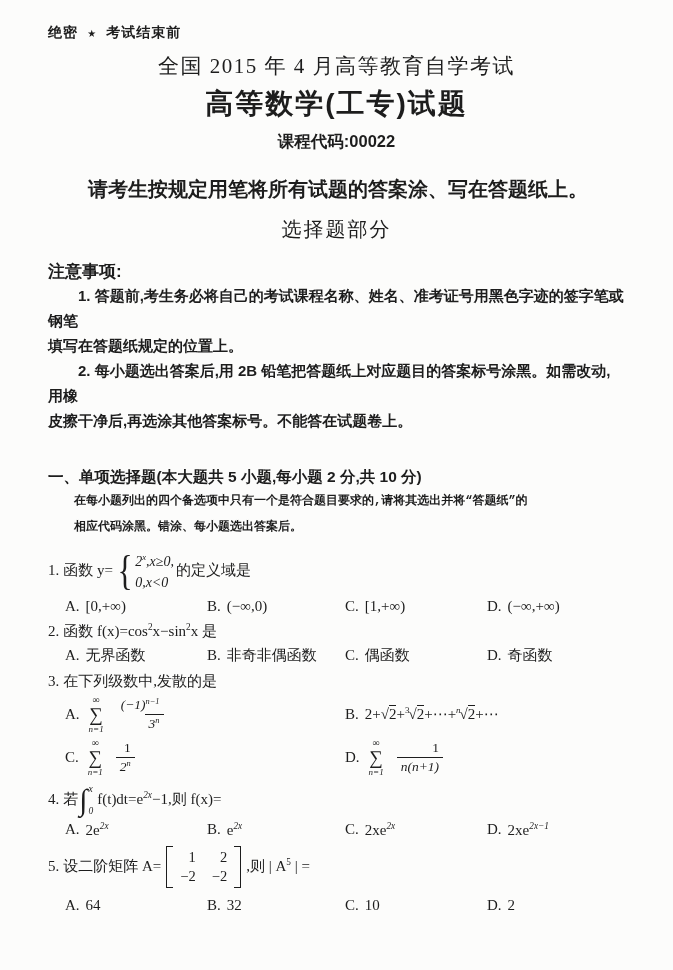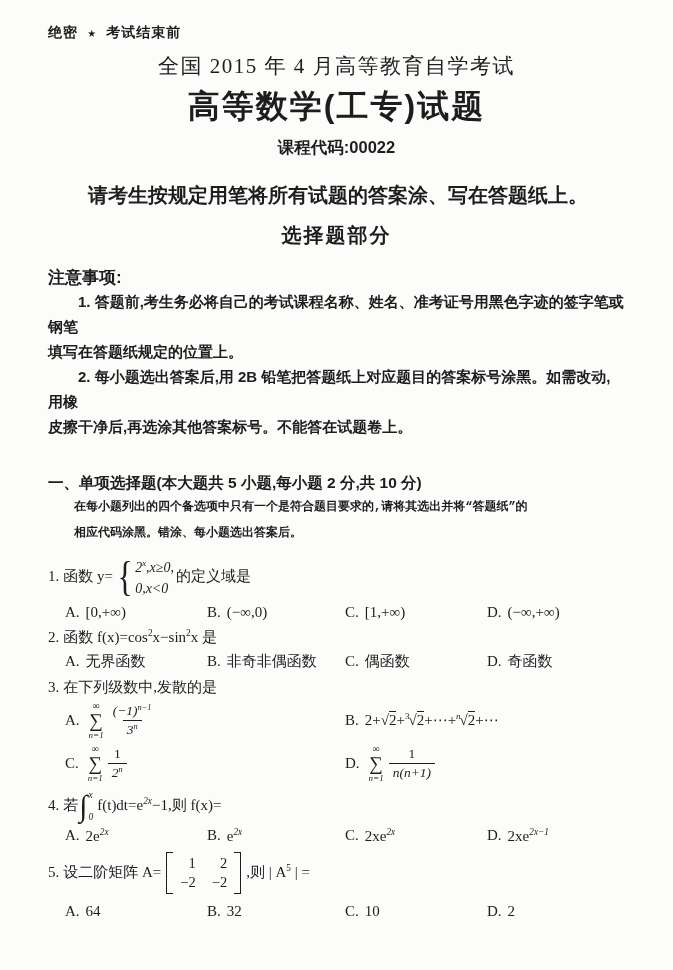--- a/index.html
+++ b/index.html
@@ -6,24 +6,24 @@
   body{
     width:673px;height:970px;overflow:hidden;
     background:#fcfcfb;color:#1d1d1d;
     font-family:"Liberation Serif","DejaVu Serif",serif;
     font-size:15px;
   }
   .content{padding:24px 48px 0 48px;}
 
   .secrecy{font-family:Liberation Mono, monospace;font-weight:700;font-size:14px;letter-spacing:1px;}
   .session{text-align:center;font-size:21px;margin-top:10px;letter-spacing:1.5px;}
-  .title{text-align:center;font-family:"Liberation Sans","DejaVu Sans",sans-serif;font-weight:700;font-size:32px;margin-top:5px;letter-spacing:2px;}
+  .title{text-align:center;font-family:"Liberation Sans","DejaVu Sans",sans-serif;font-weight:700;font-size:28px;margin-top:5px;letter-spacing:2px;}
   .code{text-align:center;font-family:"Liberation Sans","DejaVu Sans",sans-serif;font-weight:700;font-size:16.5px;margin-top:8px;}
   .instruction{font-family:"Liberation Sans","DejaVu Sans",sans-serif;font-weight:600;font-size:20px;margin-top:23px;text-indent:2em;}
-  .section-title{text-align:center;font-family:"Liberation Sans","DejaVu Sans",sans-serif;font-weight:700;font-size:20px;margin-top:13px;letter-spacing:2px;}
+  .section-title{text-align:center;font-family:"Liberation Sans","DejaVu Sans",sans-serif;font-weight:400;font-size:20px;margin-top:13px;letter-spacing:2px;}
   .notes-heading{font-family:"Liberation Sans","DejaVu Sans",sans-serif;font-weight:600;font-size:17px;margin-top:17px;}
   .note-line{font-family:"Liberation Sans","DejaVu Sans",sans-serif;font-weight:700;font-size:15px;line-height:25px;}
   .indent2{text-indent:2em;}
 
   .part-heading{font-family:"Liberation Sans","DejaVu Sans",sans-serif;font-weight:700;font-size:15.5px;margin-top:34px;}
   .part-instr{font-family:Liberation Mono, monospace;font-weight:700;font-size:12px;line-height:26px;margin-left:26px;}
 
   .q{margin-top:7px;}
   .q-stem{display:flex;align-items:center;}
   .q-num{margin-right:4px;}
@@ -41,21 +41,21 @@
   .opt{display:inline-flex;align-items:center;}
   .lab{margin-right:6px;}
 
   
   .sum{display:inline-flex;flex-direction:column;align-items:center;line-height:1;margin:0 3px;}
   .sum-top{font-size:10px;}
   .sum-sym{font-size:19px;line-height:1.05;}
   .sum-bot{font-size:9px;font-style:italic;}
 
   
-  .frac{display:inline-flex;flex-direction:column;align-items:center;font-size:13.5px;line-height:1.3;margin:0 2px;vertical-align:middle;}
+  .frac{display:inline-flex;flex-direction:column;align-items:flex-end;font-size:13.5px;line-height:1.3;margin:0 10px;vertical-align:middle;}
   .frac-num,.frac-den{padding:0 4px;}
   .frac-den{border-top:1px solid #1d1d1d;}
 
   
   .rad{display:inline-flex;align-items:baseline;}
   .ridx{font-size:9px;position:relative;top:-6px;margin-right:-1px;}
   .over{border-top:1.2px solid #1d1d1d;line-height:1.15;}
 
   
   .int-wrap{display:inline-flex;align-items:center;margin:0 1px;}

